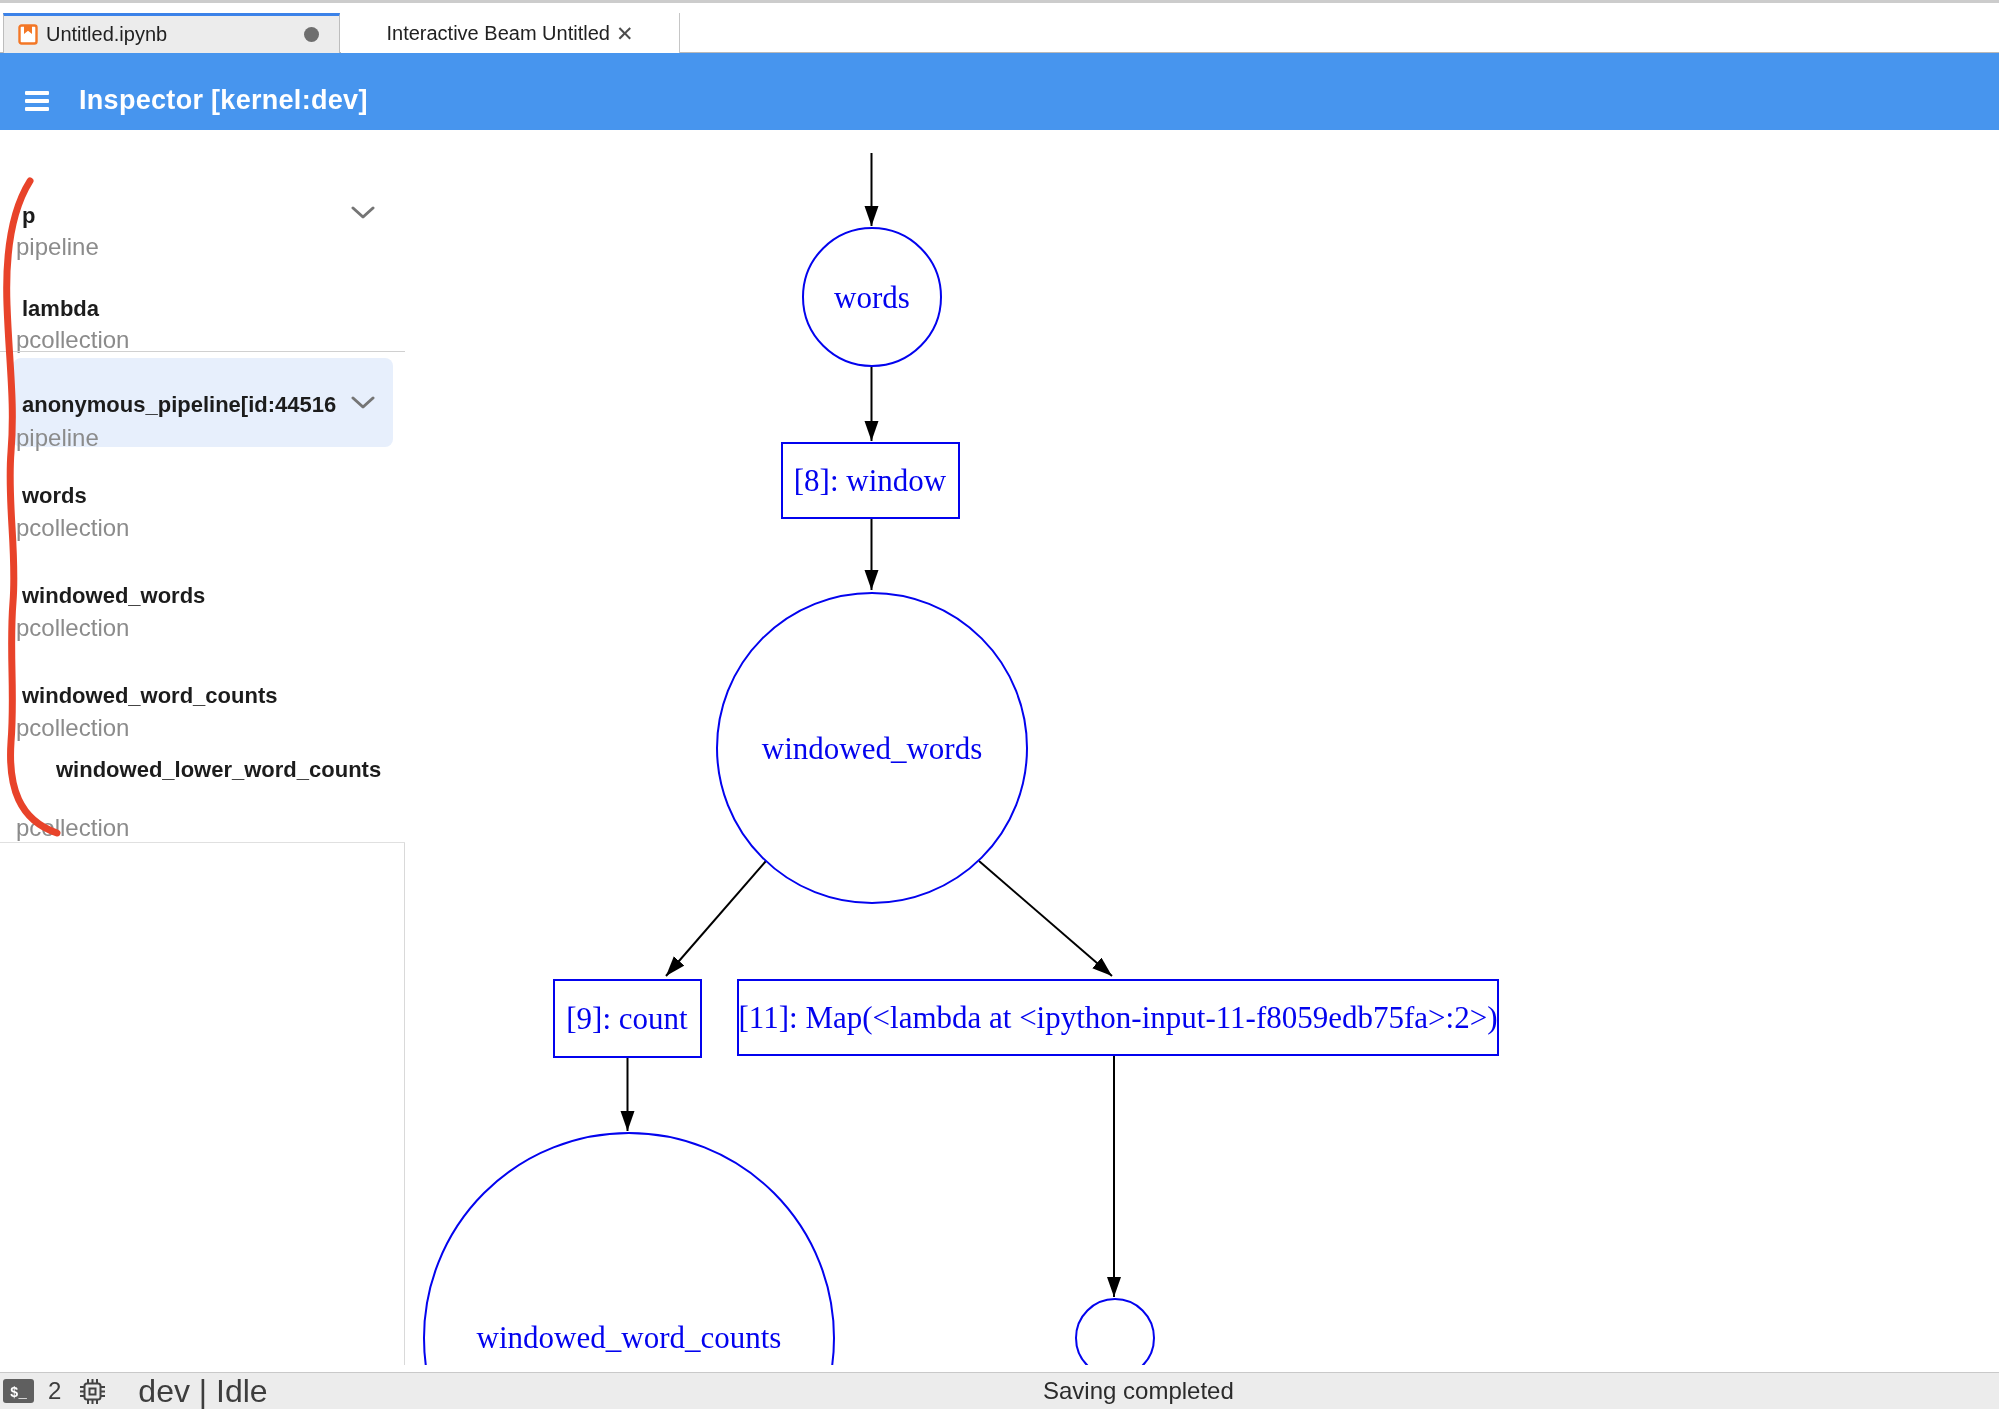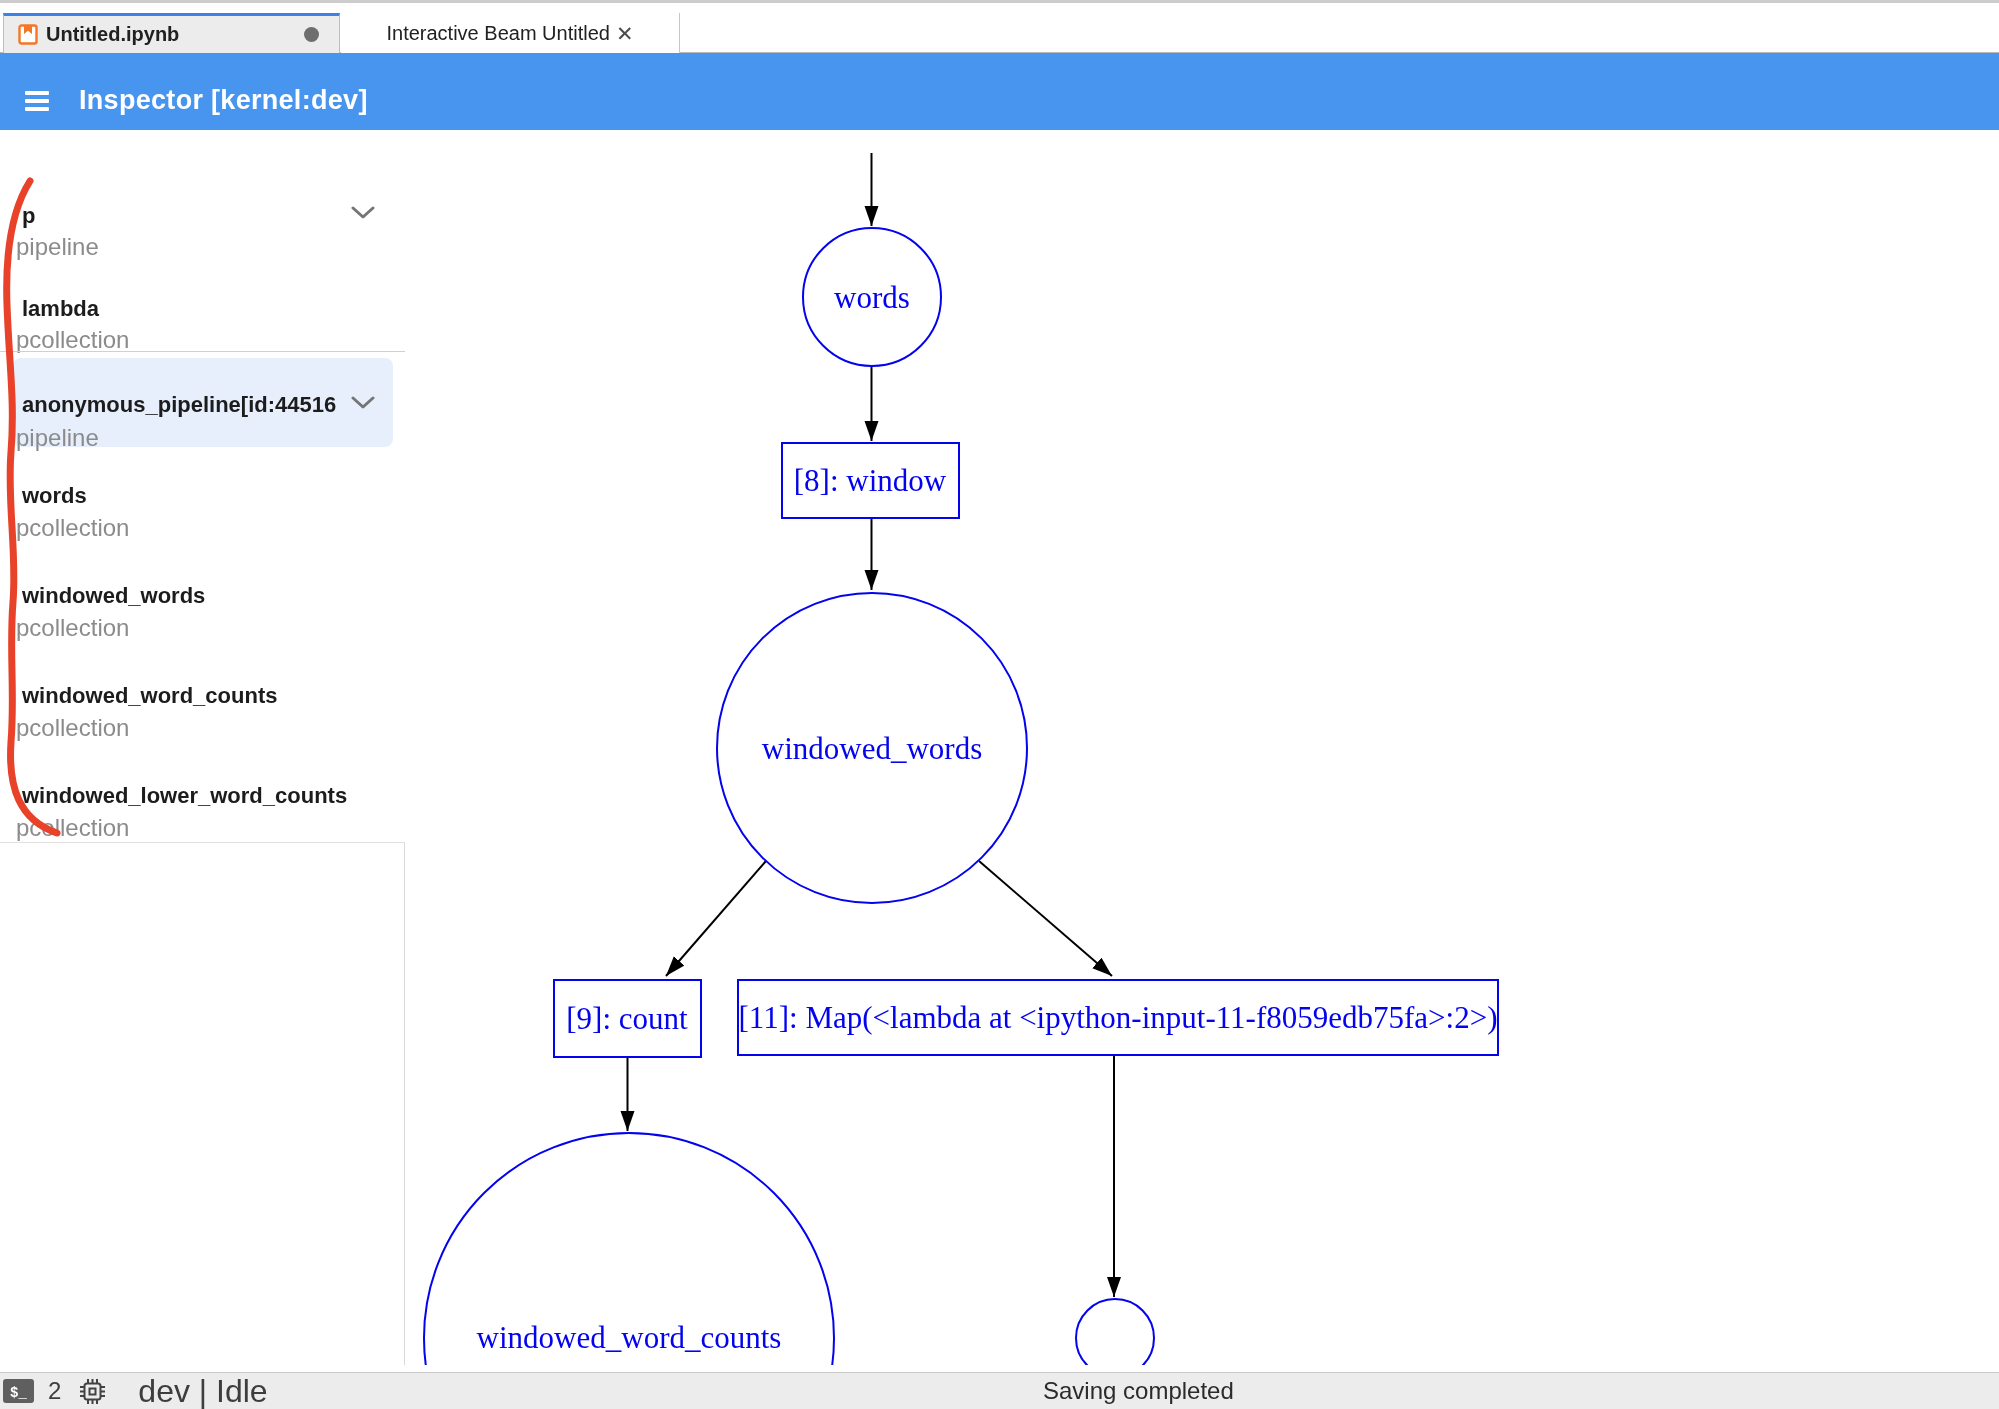--- a/index.html
+++ b/index.html
@@ -6,21 +6,21 @@
   html,body { width:1999px; height:1409px; overflow:hidden; background:#fff;
               font-family:"Liberation Sans", sans-serif; }
   .stage { position:relative; width:1999px; height:1409px; }
 
   
   .tabbar { position:absolute; left:0; top:0; width:100%; height:53px; background:#fff;
             border-bottom:1px solid #b9b9b9; }
   .tabbar-topstrip { position:absolute; left:0; top:0; width:100%; height:3px; background:#cccccc; }
   .tab { position:absolute; top:13px; height:40px; display:flex; align-items:center; }
   .tab1 { left:3px; width:337px; background:#ececec; border-left:1px solid #bdbdbd;
-          border-right:1px solid #bdbdbd; border-top:3px solid #3b82e8; padding:0 14px;font-weight:bold; }
+          border-right:1px solid #bdbdbd; border-top:3px solid #3b82e8; padding:0 14px; }
   .tab2 { left:341px; width:339px; background:#ffffff; border-right:1px solid #c6c6c6;
           justify-content:center; padding:0 10px; }
   .tab-label { font-size:20px; color:#212121; white-space:nowrap; }
   .tab1 .tab-label { margin-left:8px; }
   .dirty-dot { width:15px; height:15px; border-radius:50%; background:#6e6e6e; margin-left:auto; margin-right:6px; }
   .close-x { font-size:21px; color:#4d4d4d; margin-left:6px; line-height:1; }
 
   
   .appbar { position:absolute; left:0; top:53px; width:100%; height:95px; background:#4795ee;
             display:flex; align-items:center; }
@@ -114,21 +114,21 @@
 
         <div class="sb-name" style="top:353px;">words</div>
         <div class="sb-type" style="top:384px;">pcollection</div>
 
         <div class="sb-name" style="top:453px;">windowed_words</div>
         <div class="sb-type" style="top:484px;">pcollection</div>
 
         <div class="sb-name" style="top:553px;">windowed_word_counts</div>
         <div class="sb-type" style="top:584px;">pcollection</div>
 
-        <div class="sb-name" style="top:653px;">windowed_lower_word_counts</div>
+        <div class="sb-name" style="top:627px;margin-left:34px;">windowed_lower_word_counts</div>
         <div class="sb-type" style="top:684px;">pcollection</div>
       </div>
 
       <svg class="annotation-svg" width="405" height="1235" viewBox="0 0 405 1235">
         <path d="M 30 51
                  C 13 78, 5 120, 7 175
                  C 9 232, 15 272, 11 322
                  C 7 372, 17 422, 13 472
                  C 9 522, 15 562, 11 612
                  C 8 657, 19 690, 57 703" fill="none" stroke="#e8432a" stroke-width="7" stroke-linecap="round"></path>

